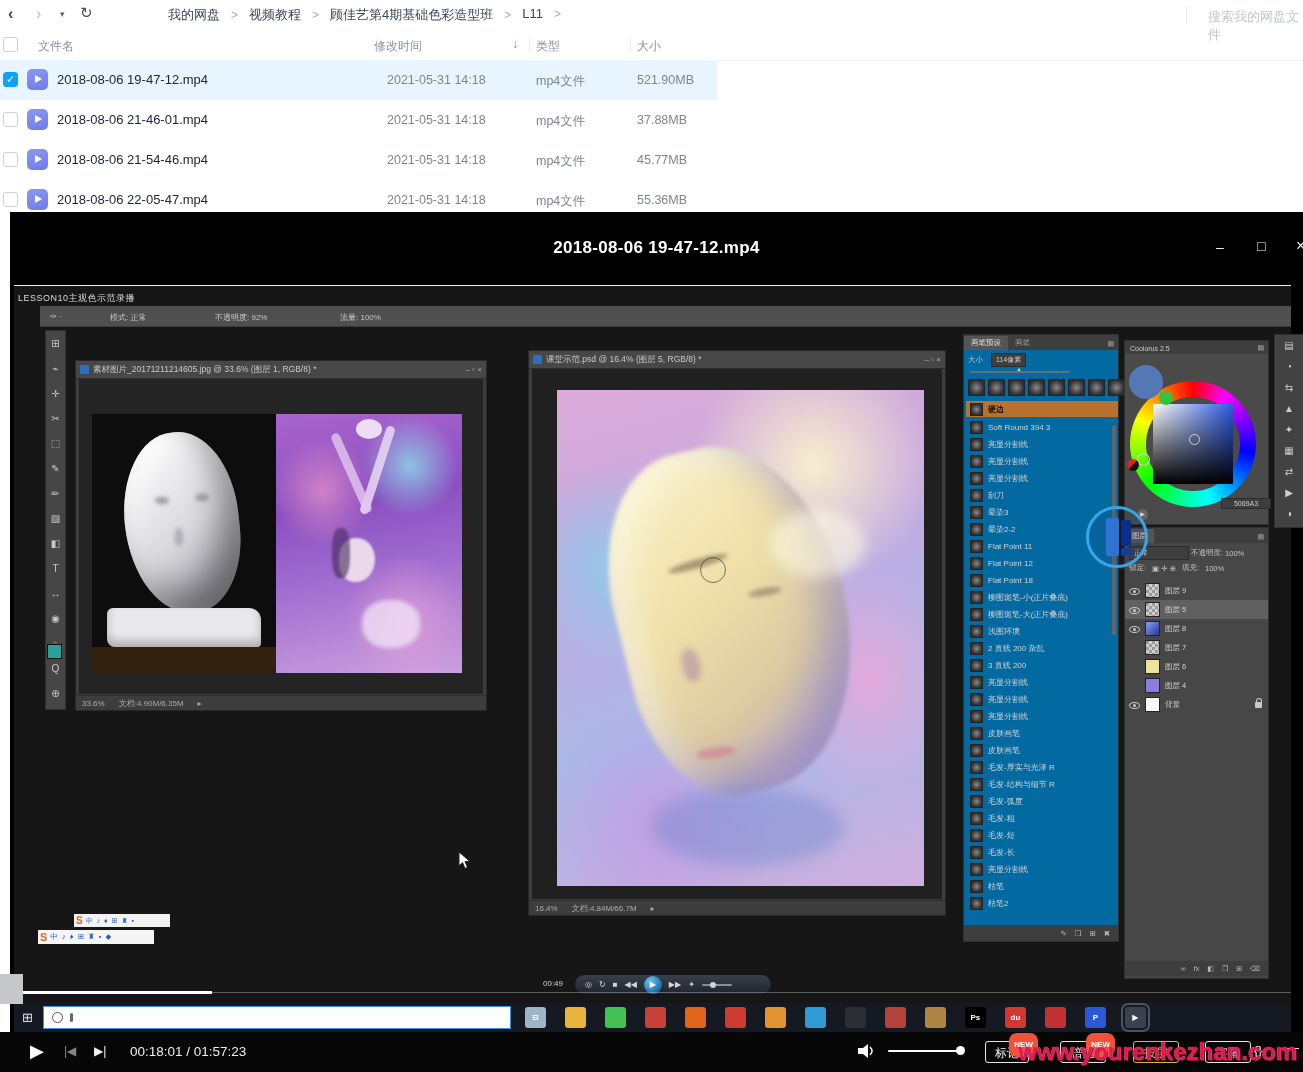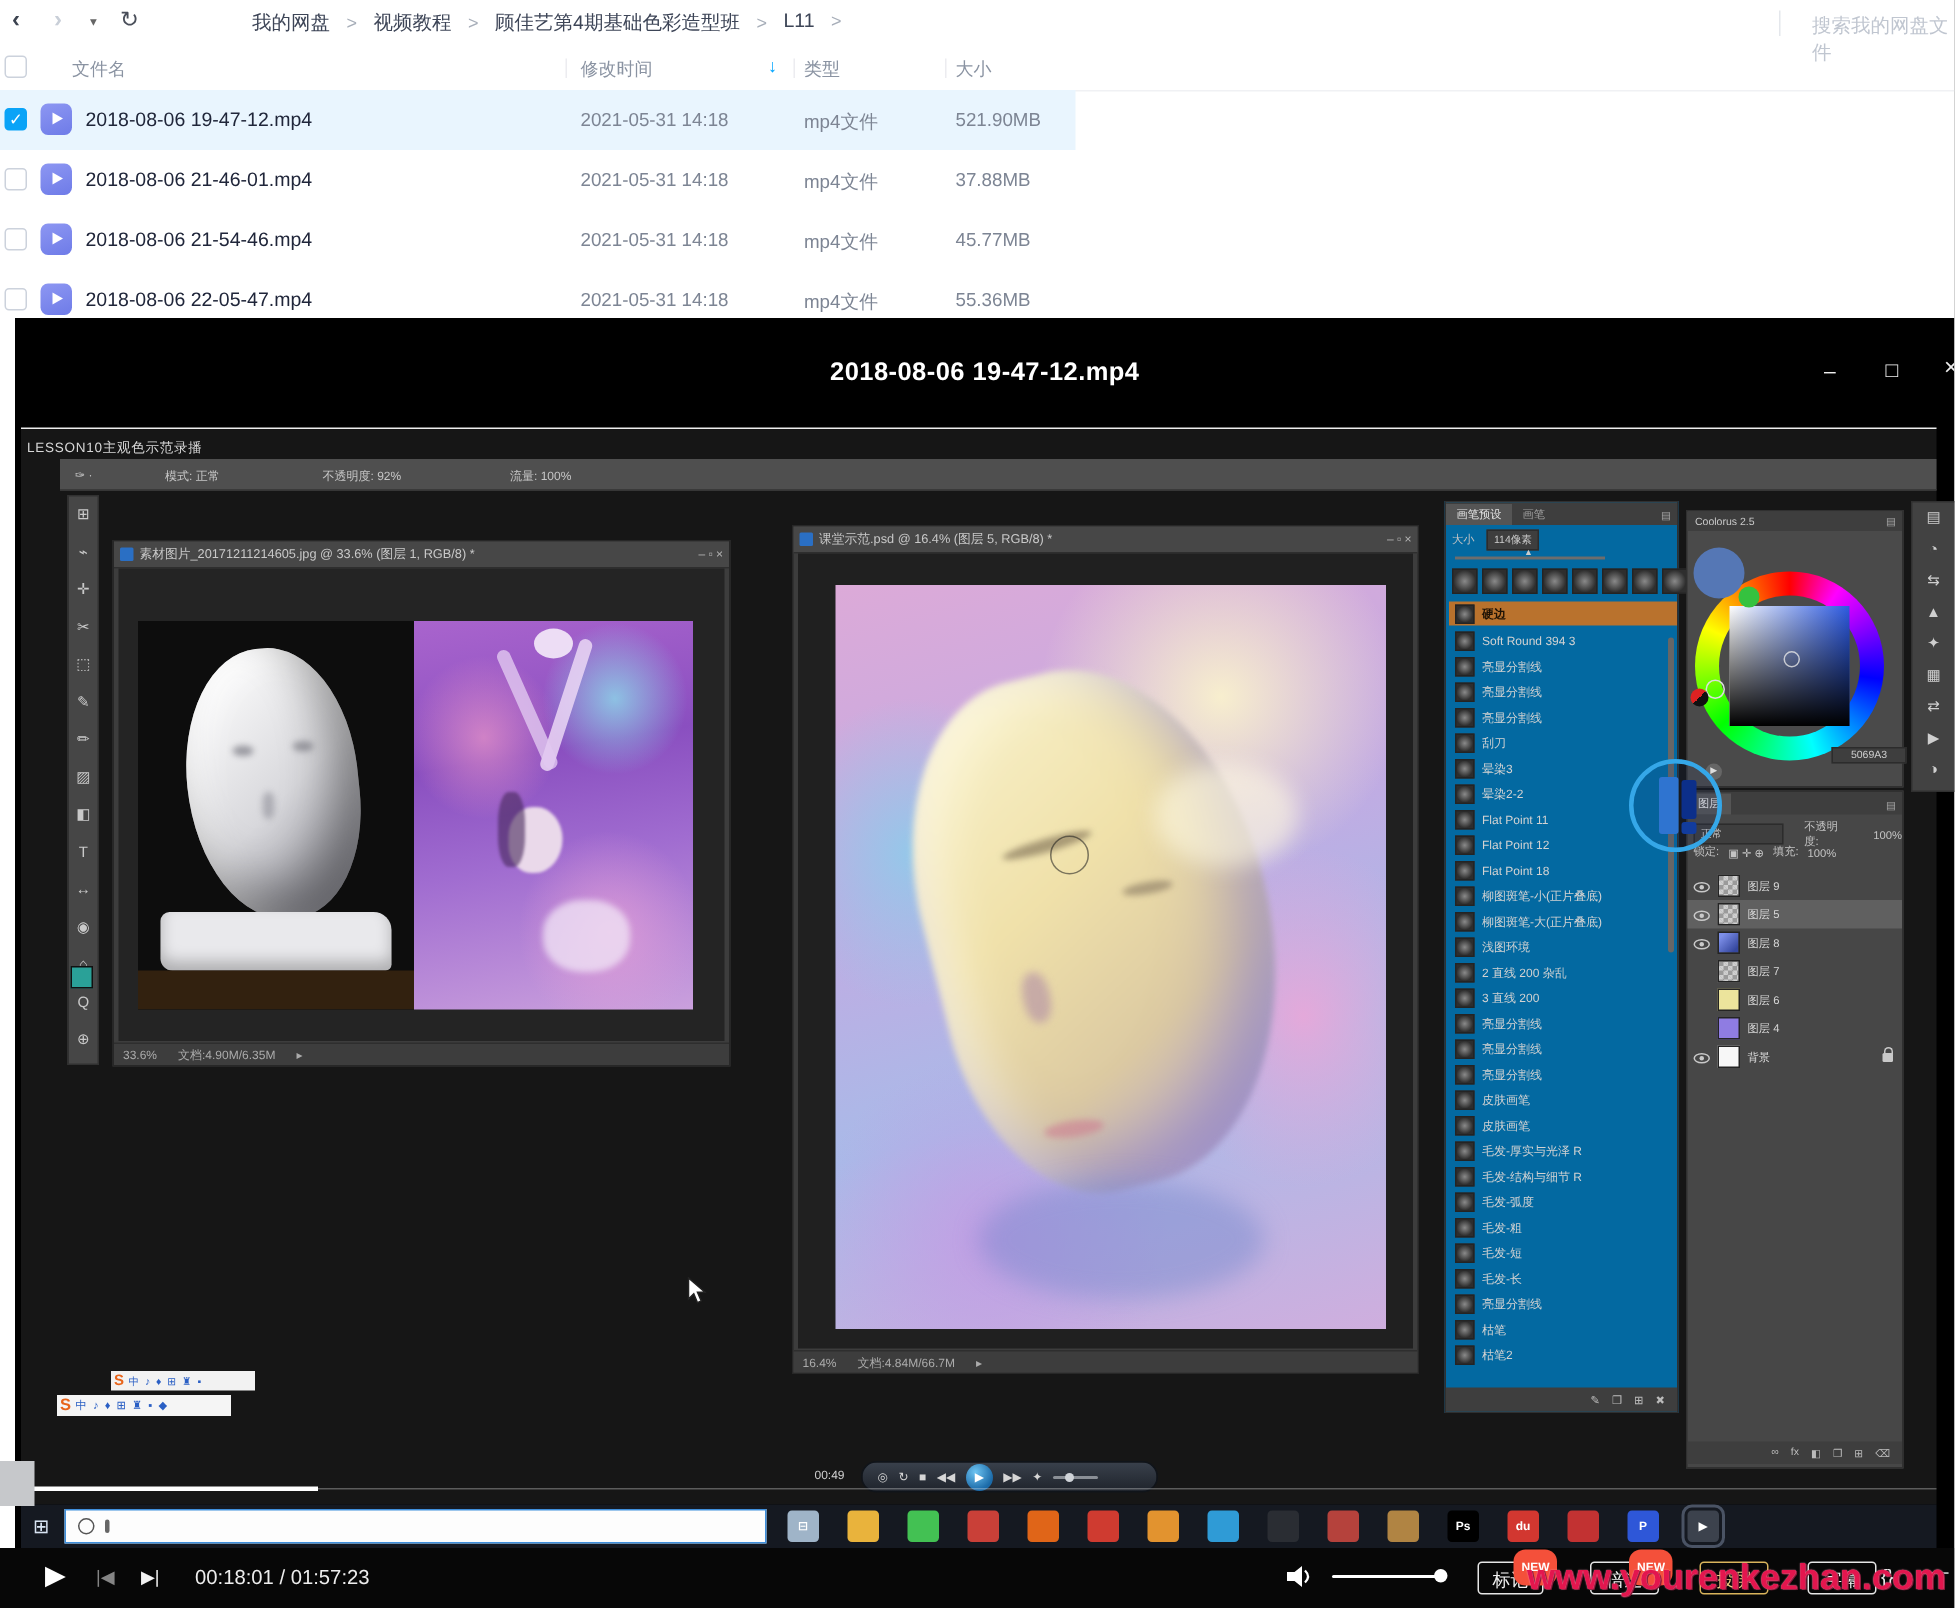--- a/index.html
+++ b/index.html
@@ -106,22 +106,22 @@
       <span class="crumb">视频教程</span>
       <span class="crumb">顾佳艺第4期基础色彩造型班</span>
       <span class="crumb">L11</span>
     </div>
 
   <div class="abs" style="left:1186px;top:7px;width:1px;height:17px;background:#e4e7ec;"></div>
   <div class="abs search-ph" style="left:1208px;top:8px;">搜索我的网盘文件</div>
 
   <div class="abs" style="left:0;top:30px;width:1303px;height:30px;border-bottom:1px solid #f0f1f4;">
     <span class="cb" style="left:3px;top:7px;"></span>
-    <span class="abs colhead" style="left:48px;top:8px;">文件名</span>
-    <span class="abs colhead" style="left:387px;top:8px;">修改时间</span>
+    <span class="abs colhead" style="left:38px;top:8px;">文件名</span>
+    <span class="abs colhead" style="left:374px;top:8px;">修改时间</span>
     <span class="abs" style="left:512px;top:7px;font-size:12px;font-weight:bold;color:#06a7ff;">↓</span>
     <span class="abs colhead" style="left:536px;top:8px;">类型</span>
     <span class="abs colhead" style="left:637px;top:8px;">大小</span>
     <span class="abs" style="left:377px;top:9px;width:1px;height:13px;background:#ececf0;"></span>
     <span class="abs" style="left:529px;top:9px;width:1px;height:13px;background:#ececf0;"></span>
     <span class="abs" style="left:630px;top:9px;width:1px;height:13px;background:#ececf0;"></span>
   </div>
 
   <div class="abs" style="left:0;top:60px;width:1303px;height:160px;">
 
@@ -459,21 +459,21 @@
         <span class="sideico">⇄</span>
         <span class="sideico">▶</span>
         <span class="sideico">◑</span>
       </div>
 
     <div class="panel" style="left:1110px;top:241px;width:145px;height:452px;background:#474747;">
       <div class="ptab">
         <span class="t1">图层</span>
         <span class="menu">▤</span>
       </div>
-      <div class="abs" style="left:4px;top:18px;display:flex;gap:14px;align-items:center;justify-content:space-between;">
+      <div class="abs" style="left:4px;top:18px;display:flex;gap:2px;align-items:center;justify-content:space-between;">
         <span class="pbox" style="width:50px;">正常</span>
         <span class="pmini">不透明度:</span>
         <span class="pmini">100%</span>
       </div>
       <div class="abs" style="left:4px;top:35px;display:flex;gap:6px;align-items:center;">
         <span class="pmini">锁定:</span>
         <span class="pmini">▣ ✛ ⊕</span>
         <span class="pmini">填充:</span>
         <span class="pmini">100%</span>
       </div>

